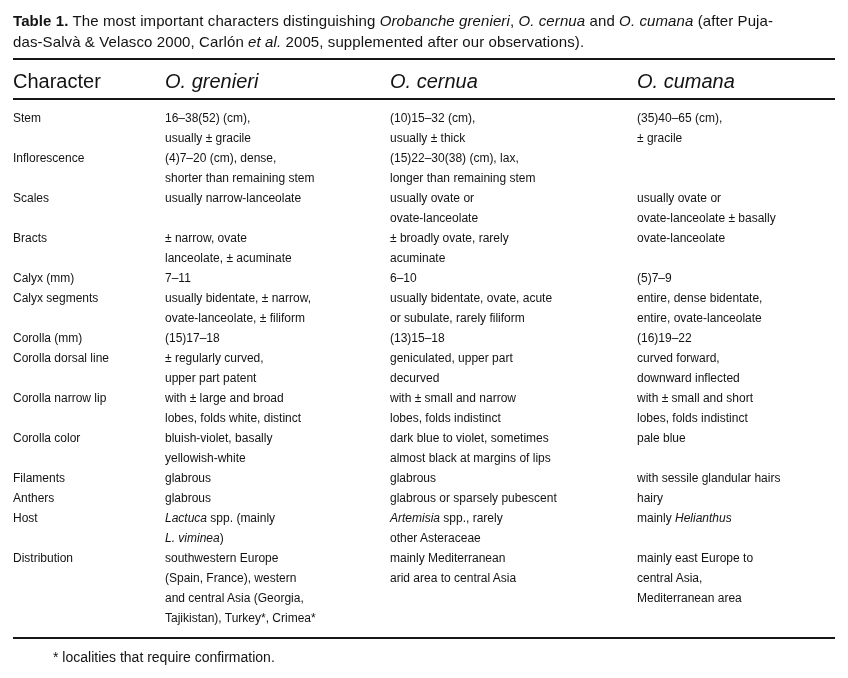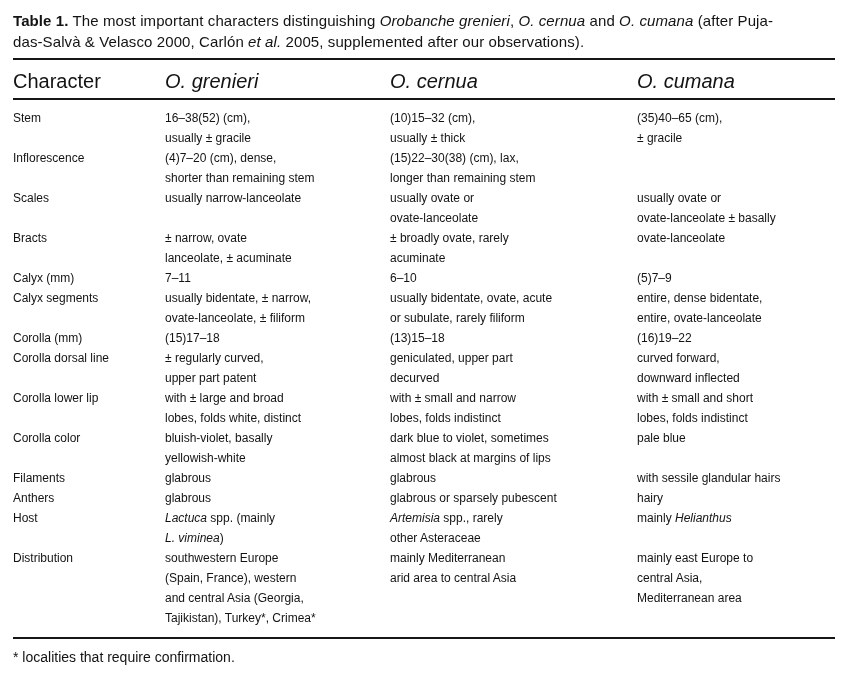--- a/index.html
+++ b/index.html
@@ -54,20 +54,21 @@
   }
   .tcell:last-child { padding-right: 0; }
   .cline {
     line-height: 20px;
     white-space: nowrap;
   }
   .footnote {
     margin-top: 9px;
     font-size: 14px;
     line-height: 18px;
+    margin-left: 40px;
   }
 </style>
 </head>
 <body>
 
 <div class="page">
 
   <div class="caption">
       <div><span class="bd">Table 1.</span><span> The most important characters distinguishing </span><span class="it">Orobanche grenieri</span><span>, </span><span class="it">O. cernua</span><span> and </span><span class="it">O. cumana</span><span> (after Puja-</span></div>
       <div><span>das-Salvà &amp; Velasco 2000, Carlón </span><span class="it">et al.</span><span> 2005, supplemented after our observations).</span></div>
@@ -212,21 +213,21 @@
           <div class="cline">geniculated, upper part</div>
           <div class="cline">decurved</div>
         </div>
         <div class="tcell">
           <div class="cline">curved forward,</div>
           <div class="cline">downward inflected</div>
         </div>
       </div>
       <div class="trow">
         <div class="tcell">
-          <div class="cline">Corolla lower lip</div>
+          <div class="cline">Corolla narrow lip</div>
         </div>
         <div class="tcell">
           <div class="cline">with ± large and broad</div>
           <div class="cline">lobes, folds white, distinct</div>
         </div>
         <div class="tcell">
           <div class="cline">with ± small and narrow</div>
           <div class="cline">lobes, folds indistinct</div>
         </div>
         <div class="tcell">

